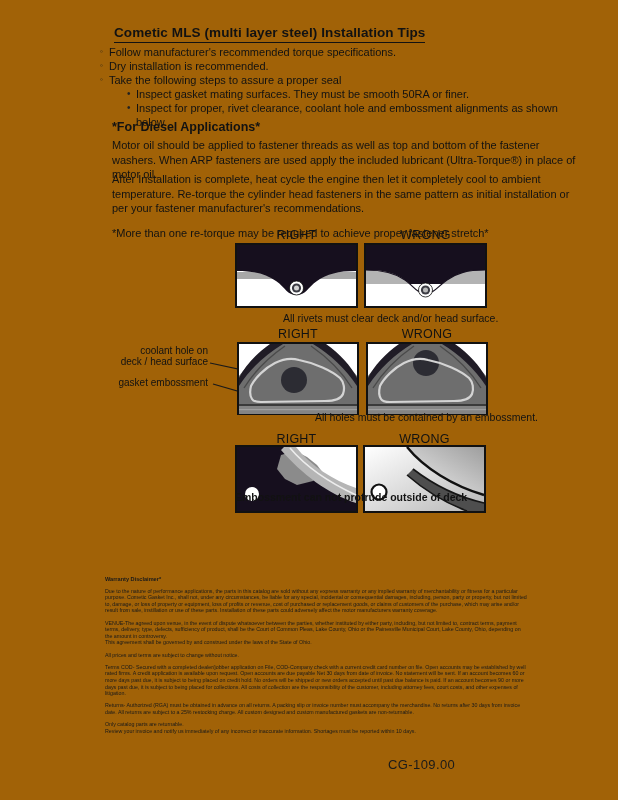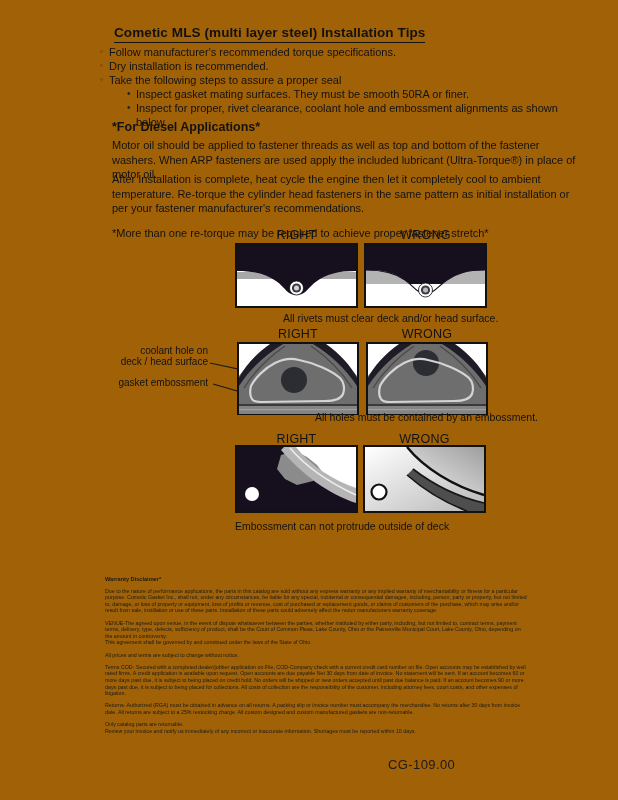--- a/index.html
+++ b/index.html
@@ -166,21 +166,21 @@
     <rect x="1" y="1" width="121" height="66" fill="#ffffff" stroke="#111111" stroke-width="2"></rect>
     <path d="M44,2 L121,2 L121,50 C90,41 61,23 44,2 Z" fill="url(#g-tr)"></path>
     <path d="M2,2 L44,2 C61,23 90,41 121,50 L121,66 L2,66 Z" fill="url(#g-band)"></path>
     <path d="M44,2 C61,23 90,41 121,50" stroke="#111111" stroke-width="2.4" fill="none"></path>
     <path d="M50,24 C72,41 95,52 121,58 L121,66 L104,66 C80,57 60,44 44,30 Z" fill="#4e4e4e"></path>
     <path d="M50,24 C72,41 95,52 121,58" stroke="#161616" stroke-width="1.6" fill="none"></path>
     <path d="M44,30 C60,44 80,57 104,66" stroke="#161616" stroke-width="1.6" fill="none"></path>
     <circle cx="16" cy="47" r="7.5" fill="#ffffff" stroke="#111111" stroke-width="2.2"></circle>
   </svg>
 
-  <div class="abs caption" style="left:235px;top:521px;width:280px;">Embossment can not protrude outside of deck</div>
+  <div class="abs caption" style="left:235px;top:492px;width:280px;font-weight:bold;">Embossment can not protrude outside of deck</div>
 
   <div class="abs disclaimer">
     <h4>Warranty Disclaimer*</h4>
     <p>Due to the nature of performance applications, the parts in this catalog are sold without any express warranty or any implied warranty of merchantability or fitness for a particular purpose.  Cometic Gasket Inc., shall not, under any circumstances, be liable for any special, incidental or consequential damages, including, person, party or property, but not limited to, damage, or loss of property or equipment, loss of profits or revenue, cost of purchased or replacement goods, or claims of customers of the purchase, which may arise and/or result from sale, instillation or use of these parts.  Installation of these parts could adversely affect the motor manufacturers warranty coverage.</p>
     <p class="tight">VENUE-The agreed upon venue, in the event of dispute whatsoever between the parties, whether instituted by either party, including, but not limited to, contract terms, payment terms, delivery, type, defects, sufficiency of product, shall be the Court of Common Pleas, Lake County, Ohio or the Painesville Municipal Court, Lake County, Ohio, depending on the amount in controversy.</p>
     <p>This agreement shall be governed by and construed under the laws of the State of Ohio.</p>
     <p>All prices and terms are subject to change without notice.</p>
     <p>Terms COD- Secured with a completed dealer/jobber application on File, COD-Company check with a current credit card number on file.  Open accounts may be established by well rated firms.  A credit application is available upon request.  Open accounts are due payable Net 30 days from date of invoice.  No statement will be sent.  If an account becomes 60 or more days past due, it is subject to being placed on credit hold.  No orders will be shipped or new orders accepted until past due balance is paid.  If an account becomes 90 or more days past due, it is subject to being placed for collections.  All costs of collection are the responsibility of the customer, including attorney fees, court costs, and other expenses of litigation.</p>
     <p>Returns- Authorized (RGA) must be obtained in advance on all returns.  A packing slip or invoice number must accompany the merchandise.  No returns after 30 days from invoice date.  All returns are subject to a 25% restocking charge.  All custom designed and custom manufactured gaskets are non-returnable.</p>
     <p class="tight">Only catalog parts are returnable.</p>

